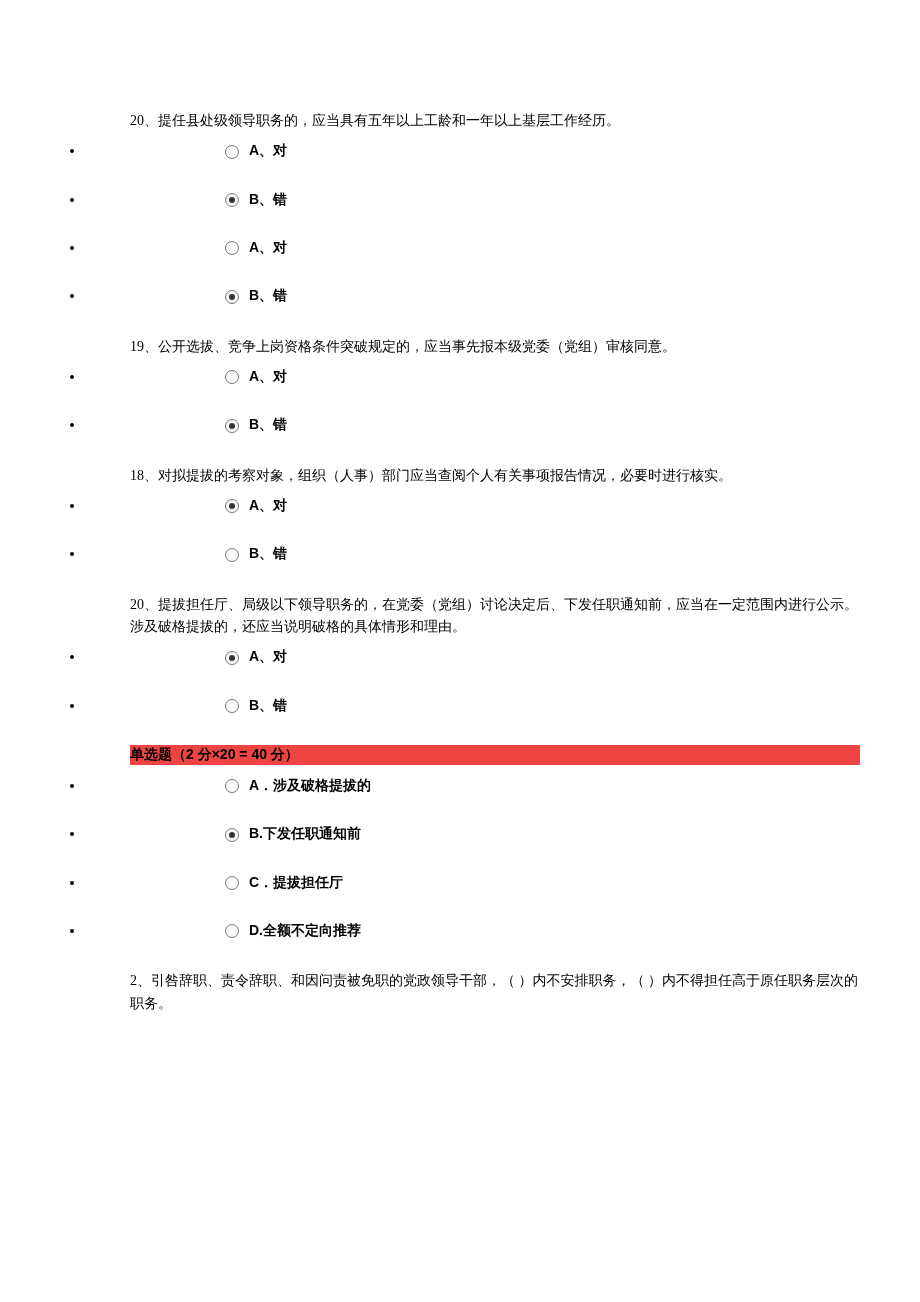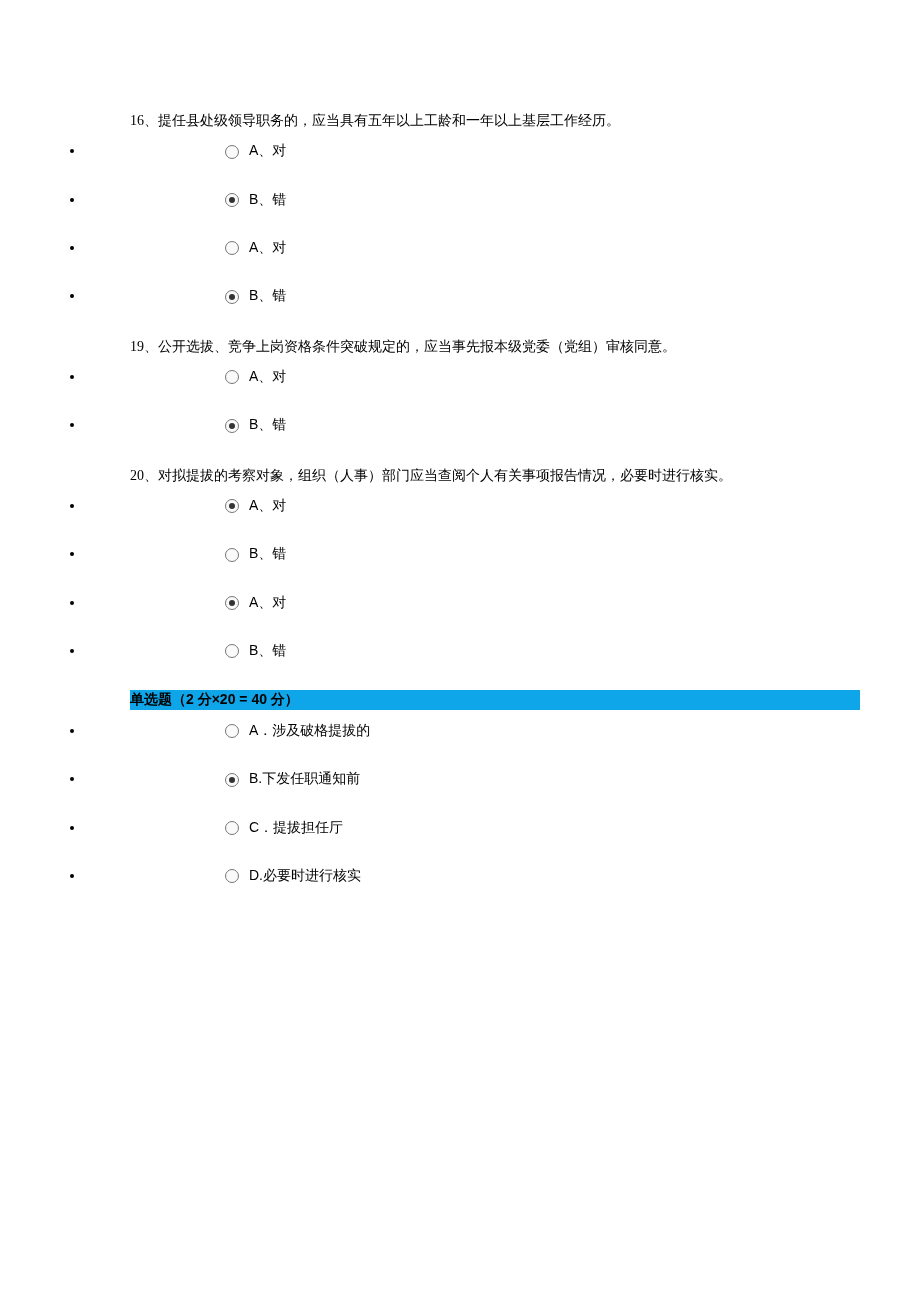--- a/index.html
+++ b/index.html
@@ -13,31 +13,32 @@
   }
   .content {
     padding: 110px 60px 40px 60px;
   }
   .question {
     margin: 0 0 4px 70px;
     line-height: 1.6;
   }
   .section-header {
     margin: 0 0 2px 70px;
-    background: #0ea5e9;
+    background: #ef4444;
     font-weight: bold;
     font-family: "Microsoft YaHei", Arial, sans-serif;
     padding: 1px 0;
     display: inline-block;
     width: calc(100% - 70px);
   }
   ul.options {
     list-style: disc;
     margin: 0 0 10px 0;
     padding-left: 25px;
+    font-weight: bold;
   }
   ul.options li {
     margin: 10px 0 30px 0;
   }
   ul.options li::marker {
     color: #000;
   }
   .opt-wrap {
     display: inline-block;
     margin-left: 140px;
@@ -65,33 +66,33 @@
     left: 3px;
   }
   .opt-label {
     vertical-align: middle;
     font-family: Arial, "SimSun", sans-serif;
   }
 </style>
 </head>
 <body>
 
-<div class="content" id="root"><div class="question">16、提任县处级领导职务的，应当具有五年以上工龄和一年以上基层工作经历。</div><ul class="options">
+<div class="content" id="root"><div class="question">20、提任县处级领导职务的，应当具有五年以上工龄和一年以上基层工作经历。</div><ul class="options">
       <li><span class="opt-wrap"><span class="radio"></span><span class="opt-label">A、对</span></span></li>
       <li><span class="opt-wrap"><span class="radio selected"></span><span class="opt-label">B、错</span></span></li>
     </ul><ul class="options">
       <li><span class="opt-wrap"><span class="radio"></span><span class="opt-label">A、对</span></span></li>
       <li><span class="opt-wrap"><span class="radio selected"></span><span class="opt-label">B、错</span></span></li>
     </ul><div class="question">19、公开选拔、竞争上岗资格条件突破规定的，应当事先报本级党委（党组）审核同意。</div><ul class="options">
       <li><span class="opt-wrap"><span class="radio"></span><span class="opt-label">A、对</span></span></li>
       <li><span class="opt-wrap"><span class="radio selected"></span><span class="opt-label">B、错</span></span></li>
-    </ul><div class="question">20、对拟提拔的考察对象，组织（人事）部门应当查阅个人有关事项报告情况，必要时进行核实。</div><ul class="options">
+    </ul><div class="question">18、对拟提拔的考察对象，组织（人事）部门应当查阅个人有关事项报告情况，必要时进行核实。</div><ul class="options">
       <li><span class="opt-wrap"><span class="radio selected"></span><span class="opt-label">A、对</span></span></li>
       <li><span class="opt-wrap"><span class="radio"></span><span class="opt-label">B、错</span></span></li>
-    </ul><ul class="options">
+    </ul><div class="question">20、提拔担任厅、局级以下领导职务的，在党委（党组）讨论决定后、下发任职通知前，应当在一定范围内进行公示。涉及破格提拔的，还应当说明破格的具体情形和理由。</div><ul class="options">
       <li><span class="opt-wrap"><span class="radio selected"></span><span class="opt-label">A、对</span></span></li>
       <li><span class="opt-wrap"><span class="radio"></span><span class="opt-label">B、错</span></span></li>
     </ul><div class="section-header">单选题（2 分×20 = 40 分）</div><ul class="options">
       <li><span class="opt-wrap"><span class="radio"></span><span class="opt-label">A．涉及破格提拔的</span></span></li>
       <li><span class="opt-wrap"><span class="radio selected"></span><span class="opt-label">B.下发任职通知前</span></span></li>
       <li><span class="opt-wrap"><span class="radio"></span><span class="opt-label">C．提拔担任厅</span></span></li>
-      <li><span class="opt-wrap"><span class="radio"></span><span class="opt-label">D.必要时进行核实</span></span></li>
-    </ul></div>
+      <li><span class="opt-wrap"><span class="radio"></span><span class="opt-label">D.全额不定向推荐</span></span></li>
+    </ul><div class="question">2、引咎辞职、责令辞职、和因问责被免职的党政领导干部，（  ）内不安排职务，（  ）内不得担任高于原任职务层次的职务。</div></div>
 
 </body></html>

